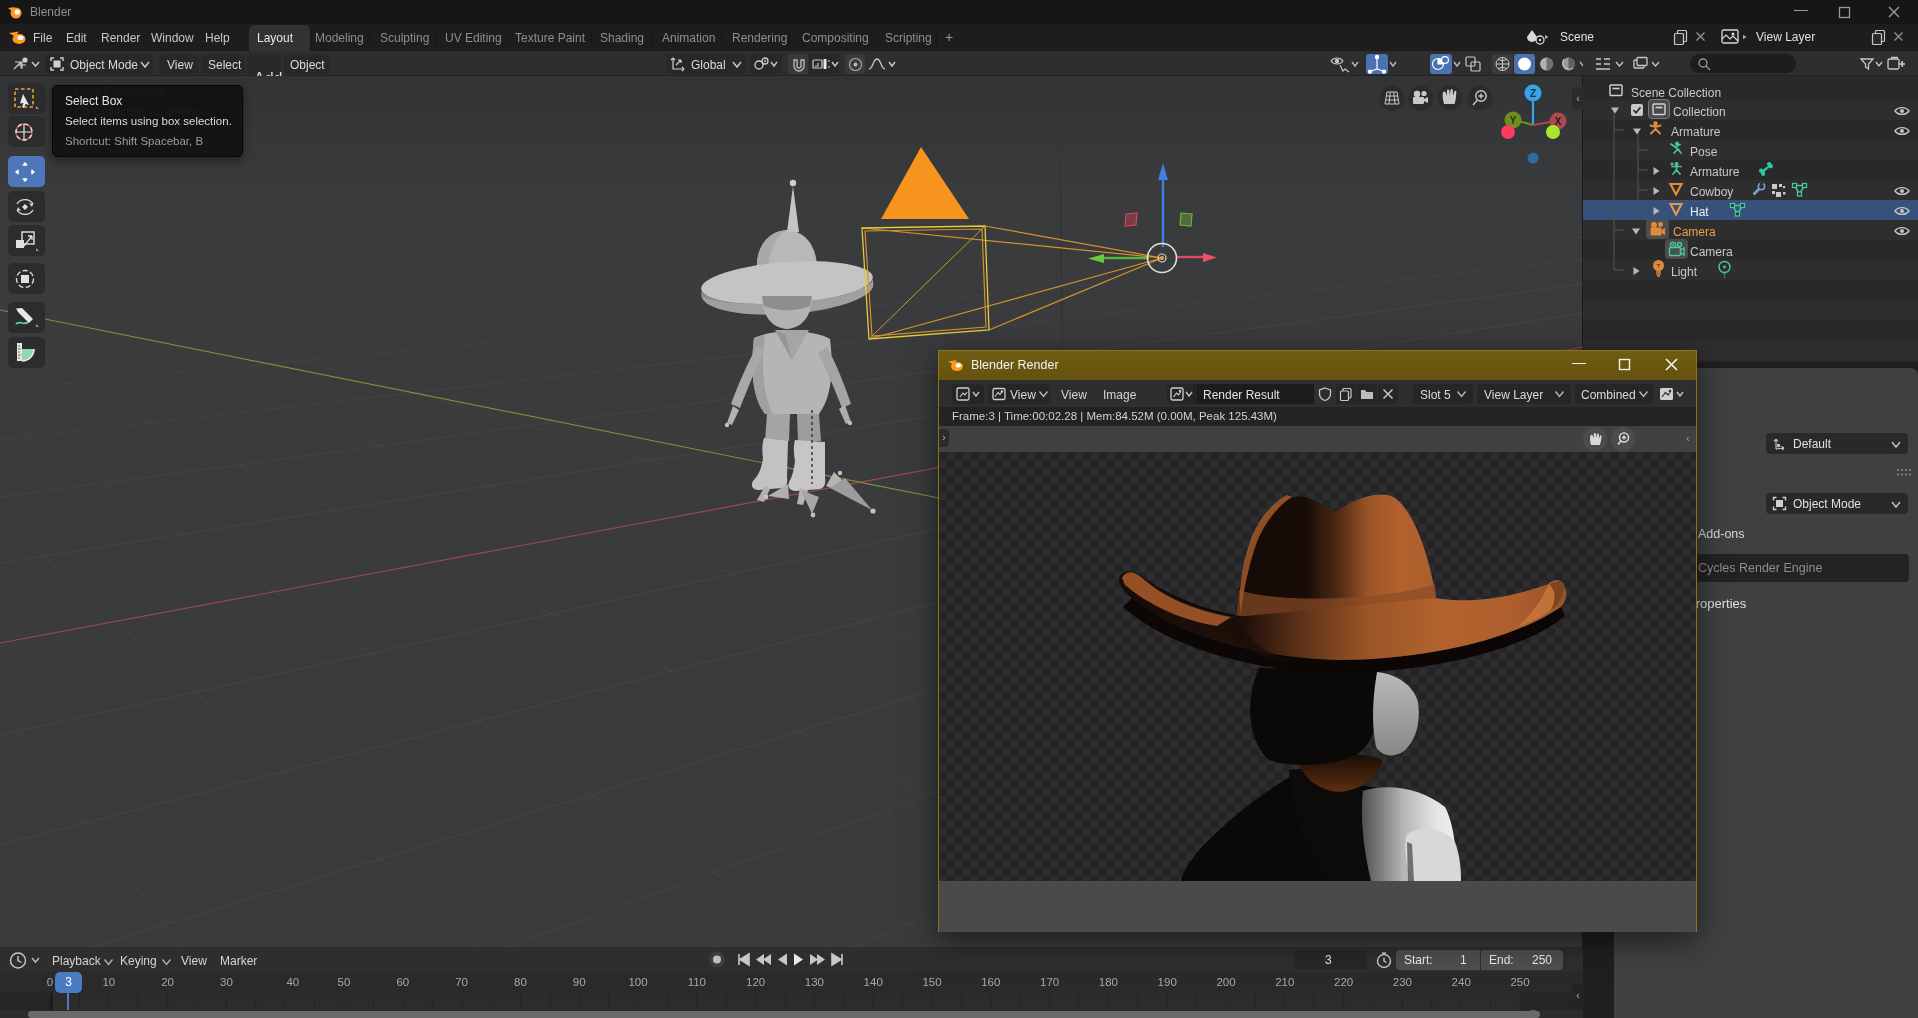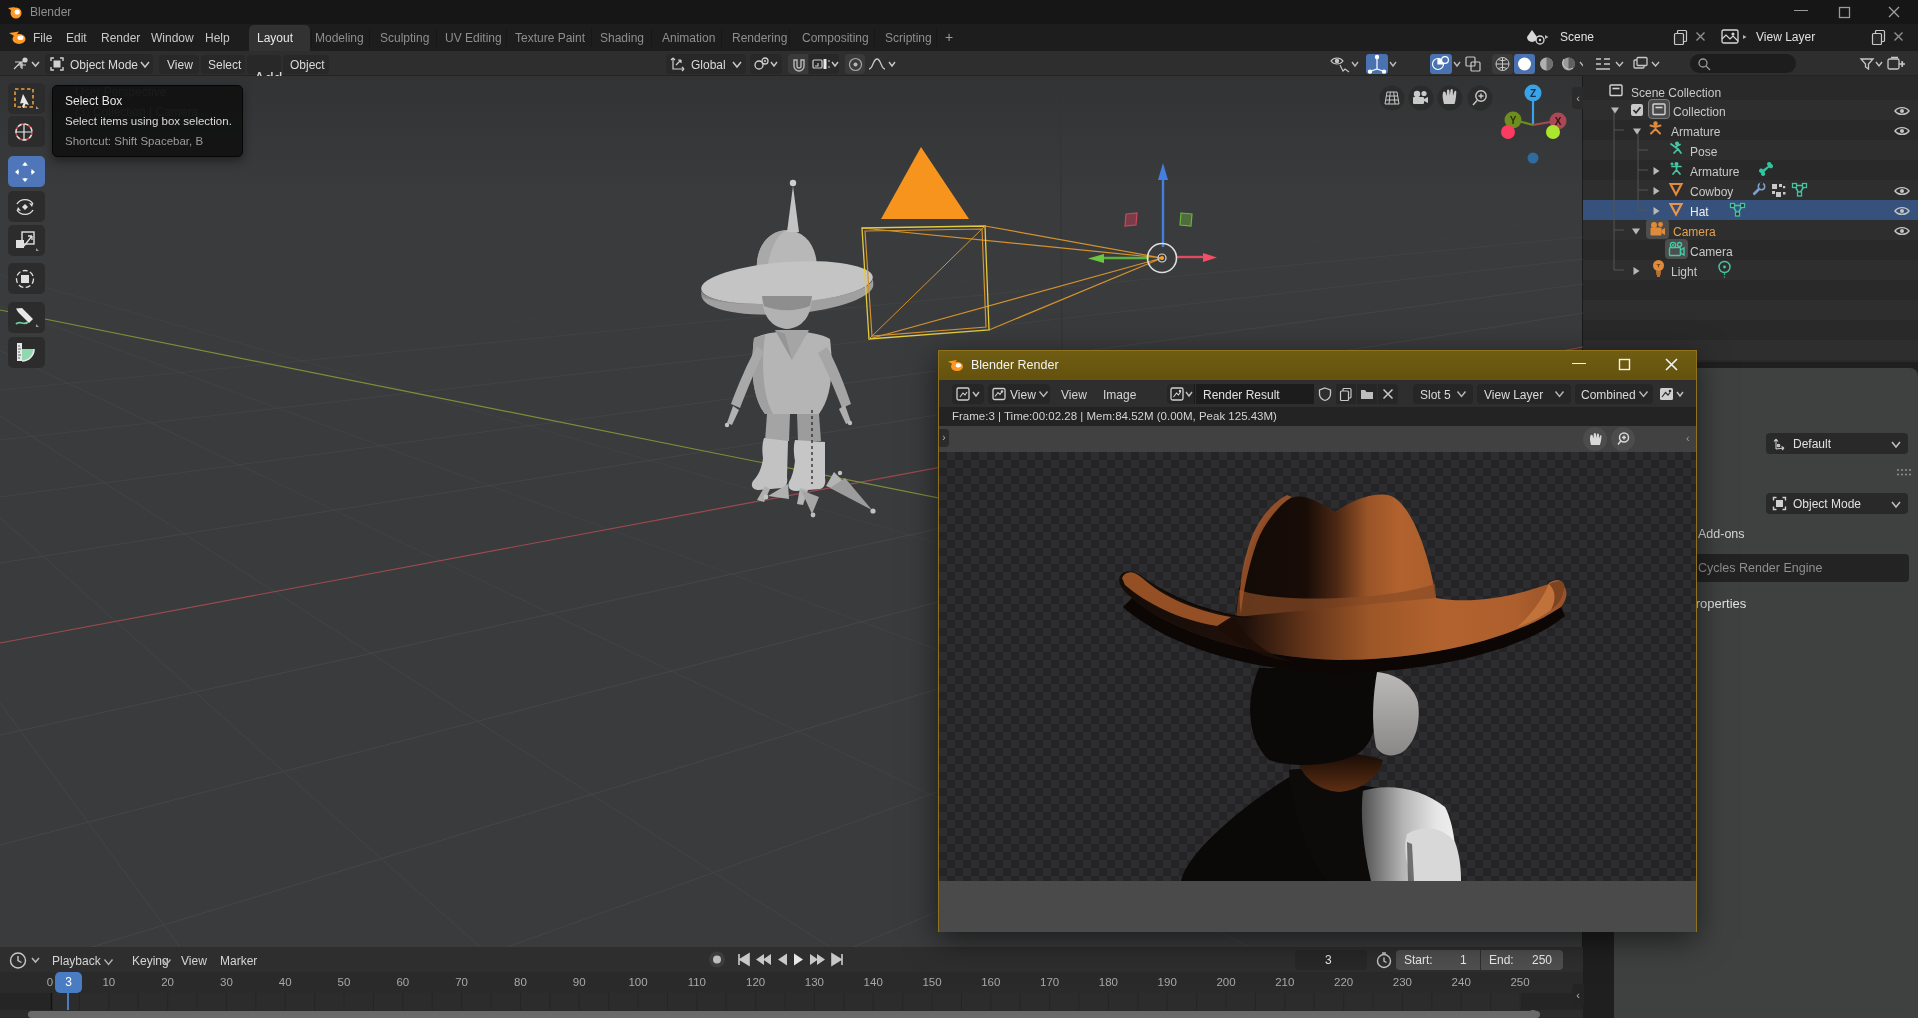--- a/index.html
+++ b/index.html
@@ -610,21 +610,21 @@
 <div class="abs" style="left:0;top:947px;width:1583px;height:71px;background:#2e2e2e;"></div>
     <svg class="abs" style="left:8px;top:951px" width="38" height="19" viewBox="0 0 38 19">
 <circle cx="10" cy="9.5" r="7.5" fill="none" stroke="#c8c8c8" stroke-width="1.4"></circle>
 <path d="M10,5 V9.5 L13.5,11.5" fill="none" stroke="#c8c8c8" stroke-width="1.4"></path>
 <path d="M24,7 l3.5,4 3.5,-4" fill="none" stroke="#b8b8b8" stroke-width="1.5"></path>
     </svg>
     <div class="txt" style="left:52px;top:954px;font-size:12px;color:#d5d5d5;">Playback</div>
     <svg class="abs" style="left:103px;top:958px" width="11" height="9" viewBox="0 0 11 9">
       <path d="M1.5,1.5 l4,5 4,-5" fill="none" stroke="#b0b0b0" stroke-width="1.4"></path>
     </svg>
-    <div class="txt" style="left:120px;top:954px;font-size:12px;color:#d5d5d5;margin-left:12px;">Keying</div>
+    <div class="txt" style="left:120px;top:954px;font-size:12px;color:#d5d5d5;">Keying</div>
     <svg class="abs" style="left:161px;top:958px" width="11" height="9" viewBox="0 0 11 9">
       <path d="M1.5,1.5 l4,5 4,-5" fill="none" stroke="#b0b0b0" stroke-width="1.4"></path>
     </svg>
     <div class="txt" style="left:181px;top:954px;font-size:12px;color:#d5d5d5;">View</div>
     <div class="txt" style="left:220px;top:954px;font-size:12px;color:#d5d5d5;">Marker</div>
     <svg class="abs" style="left:706px;top:950px" width="150" height="19" viewBox="0 0 150 19">
       <circle cx="11" cy="9.5" r="8" fill="#3c3c3c"></circle>
       <circle cx="11" cy="9.5" r="4" fill="#bdbdbd"></circle>
       <g fill="#c8c8c8">
         <path d="M33,4 v11 M34,9.5 L43,4 v11 Z" stroke="#c8c8c8" stroke-width="1.6"></path>
@@ -645,21 +645,21 @@
     <div class="txt" style="left:1404px;top:953px;font-size:12px;color:#ededed;">Start:</div>
     <div class="txt" style="left:1460px;top:953px;font-size:12px;color:#ededed;">1</div>
     <div class="abs" style="left:1481px;top:950px;width:82px;height:20px;background:#4f4f4f;border-radius:0 4px 4px 0;"></div>
     <div class="txt" style="left:1489px;top:953px;font-size:12px;color:#ededed;">End:</div>
     <div class="txt" style="left:1532px;top:953px;font-size:12px;color:#ededed;">250</div>
     <div class="abs" style="left:0;top:972px;width:1583px;height:21px;background:#2a2a2a;"></div>
     <div class="txt" style="left:36.0px;top:976px;width:28px;text-align:center;font-size:11.5px;color:#a8a8a8;">0</div>
     <div class="txt" style="left:94.8px;top:976px;width:28px;text-align:center;font-size:11.5px;color:#a8a8a8;">10</div>
     <div class="txt" style="left:153.6px;top:976px;width:28px;text-align:center;font-size:11.5px;color:#a8a8a8;">20</div>
     <div class="txt" style="left:212.39999999999998px;top:976px;width:28px;text-align:center;font-size:11.5px;color:#a8a8a8;">30</div>
-    <div class="txt" style="left:271.2px;top:976px;width:28px;text-align:center;font-size:11.5px;color:#a8a8a8;">40</div>
+    <div class="txt" style="left:271.2px;top:976px;width:28px;text-align:right;font-size:11.5px;color:#a8a8a8;">40</div>
     <div class="txt" style="left:330.0px;top:976px;width:28px;text-align:center;font-size:11.5px;color:#a8a8a8;">50</div>
     <div class="txt" style="left:388.79999999999995px;top:976px;width:28px;text-align:center;font-size:11.5px;color:#a8a8a8;">60</div>
     <div class="txt" style="left:447.59999999999997px;top:976px;width:28px;text-align:center;font-size:11.5px;color:#a8a8a8;">70</div>
     <div class="txt" style="left:506.4px;top:976px;width:28px;text-align:center;font-size:11.5px;color:#a8a8a8;">80</div>
     <div class="txt" style="left:565.1999999999999px;top:976px;width:28px;text-align:center;font-size:11.5px;color:#a8a8a8;">90</div>
     <div class="txt" style="left:624.0px;top:976px;width:28px;text-align:center;font-size:11.5px;color:#a8a8a8;">100</div>
     <div class="txt" style="left:682.8px;top:976px;width:28px;text-align:center;font-size:11.5px;color:#a8a8a8;">110</div>
     <div class="txt" style="left:741.5999999999999px;top:976px;width:28px;text-align:center;font-size:11.5px;color:#a8a8a8;">120</div>
     <div class="txt" style="left:800.4px;top:976px;width:28px;text-align:center;font-size:11.5px;color:#a8a8a8;">130</div>
     <div class="txt" style="left:859.1999999999999px;top:976px;width:28px;text-align:center;font-size:11.5px;color:#a8a8a8;">140</div>

